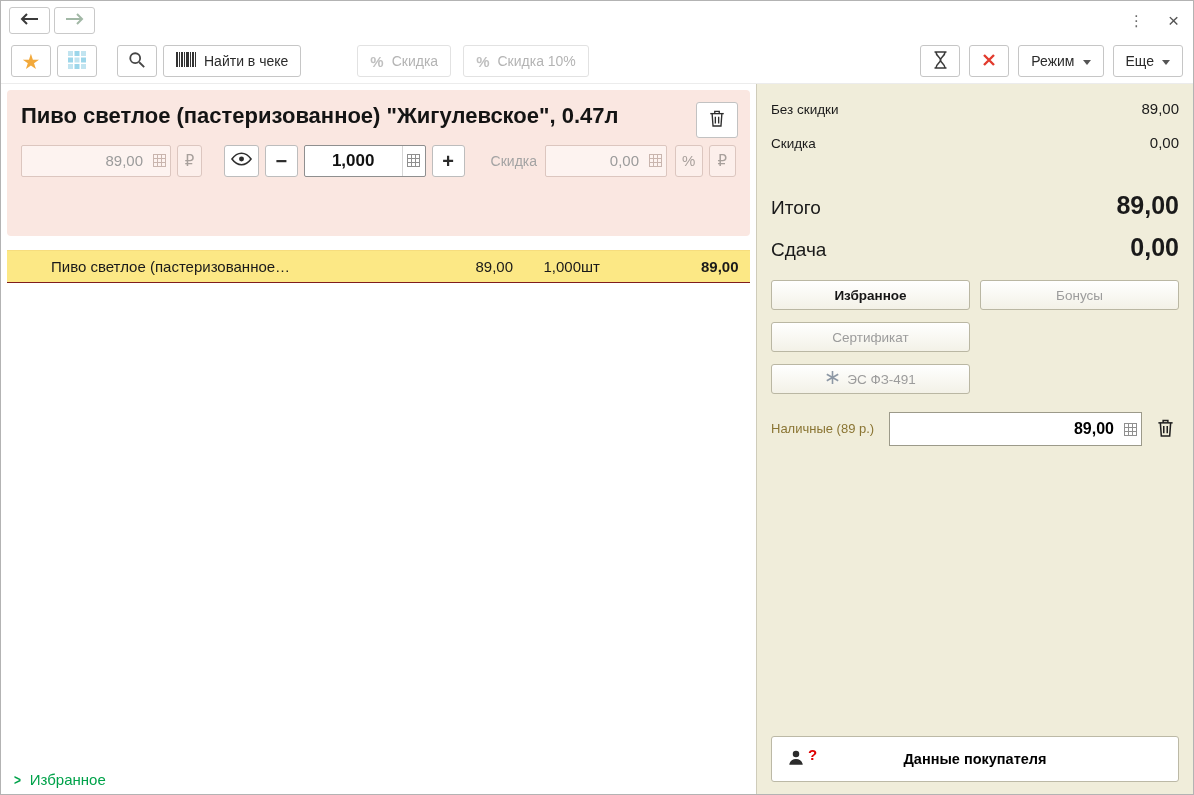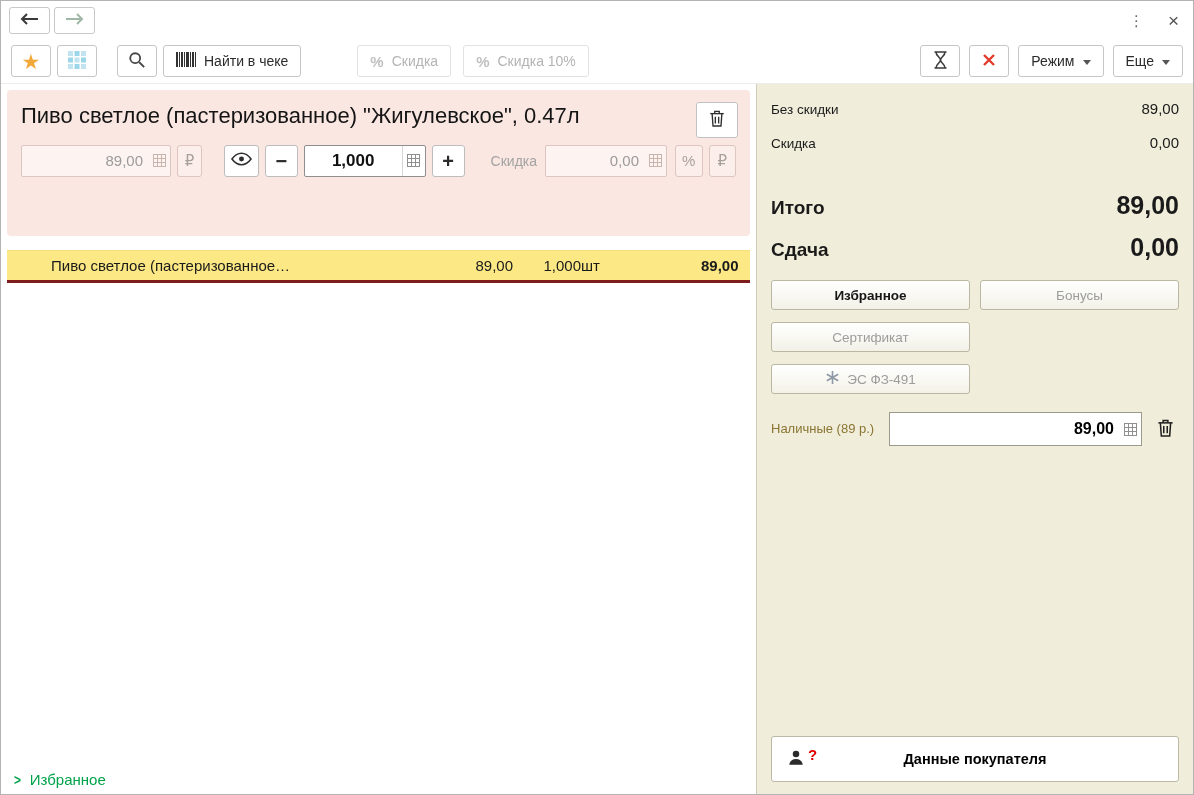--- a/index.html
+++ b/index.html
@@ -24,21 +24,21 @@
   .caret{width:0;height:0;border:4px solid transparent;border-top:5px solid #555;margin-top:6px}
   .star{color:#f2a93b;font-size:21px;line-height:1}
   .ml6{margin-left:6px}.ml12{margin-left:12px}.ml20{margin-left:20px}.ml56{margin-left:56px}
   .tb-right{margin-left:auto;display:flex;align-items:center;gap:9px}
 
   
   .content{flex:1;display:flex;min-height:0}
   .left{flex:1;display:flex;flex-direction:column;min-width:0;position:relative}
 
   .product-panel{margin:6px 6px 0 6px;height:146px;box-sizing:border-box;background:#fae7e1;border-radius:4px;padding:12px 14px;position:relative}
-  .product-title{font-size:22px;font-weight:normal;line-height:1.3;width:756px;color:#141414}
+  .product-title{font-size:22px;font-weight:bold;line-height:1.3;width:756px;color:#141414}
   .trash-btn{position:absolute;top:12px;right:12px;width:42px;height:36px;background:#fff;border:1px solid #c2c2c2;border-radius:3px;display:flex;align-items:center;justify-content:center;cursor:pointer}
   .controls{display:flex;align-items:center;margin-top:14px}
   .field{height:32px;box-sizing:border-box;display:flex;align-items:center;border-radius:2px}
   .field input{border:0;background:transparent;outline:none;font:inherit;min-width:0}
   .price-field,.disc-field{border:1px solid #dcc6bf;background:rgba(255,255,255,.5)}
   .price-field{width:150px}
   .price-field input,.disc-field input{flex:1;text-align:right;color:#9b9b9b;font-size:15px;padding:0 5px}
   .qty-field{width:122px;border:1px solid #8f8f8f;background:#fff}
   .qty-field input{flex:1;text-align:center;font-weight:bold;font-size:17px;color:#111;padding:0 2px}
   .disc-field{width:122px}
@@ -46,39 +46,39 @@
   .calc.pale{color:#c9b5ae}
   .calc.divided{border-left:1px solid #d6d6d6}
   .sm-btn{height:32px;box-sizing:border-box;border-radius:3px;display:inline-flex;align-items:center;justify-content:center;cursor:pointer;font-size:15px;background:#fff;border:1px solid #bdbdbd;color:#2b2b2b}
   .sm-btn.ghost{background:rgba(255,255,255,.35);border:1px solid #dcc6bf;color:#a8a09c;cursor:default}
   .w30{width:30px}.w34{width:34px}.w42{width:42px}
   .sign{font-size:20px;line-height:1;font-weight:bold;color:#2b2b2b}
   .ctl-label{color:#a3a3a3;font-size:14px;margin:0 8px 0 26px}
 
   .receipt-list{flex:1;background:#fff;margin:14px 6px 0 6px;min-height:0}
   .receipt-row{height:33px;box-sizing:border-box;display:flex;align-items:center;font-size:15px;cursor:pointer}
-  .receipt-row.selected{background:#fce885;border-top:1px solid #f6dd7d;border-bottom:3px solid #7f1d1d}
+  .receipt-row.selected{background:#fce885;border-top:1px solid #f6dd7d;border-bottom:1px solid #7f1d1d}
   .c-name{flex:0 0 360px;box-sizing:border-box;padding-left:44px;white-space:nowrap;overflow:hidden}
   .c-price{flex:0 0 146px;text-align:right}
   .c-qty{flex:0 0 68px;text-align:right}
   .c-unit{flex:0 0 120px;box-sizing:border-box;}
   .c-sum{flex:1;text-align:right;font-weight:bold;padding-right:14px}
 
   .favorites{flex:0 0 30px;display:flex;align-items:center;gap:8px;padding-left:12px;color:#00a24a;font-size:15px;cursor:pointer}
   .fav-chevron{font-weight:bold;transform:scaleX(.8)}
 
   
   .right{flex:0 0 336px;box-sizing:border-box;background:#f0edda;border-left:1px solid #cfccba;display:flex;flex-direction:column;padding:12px 14px}
   .kv{display:flex;justify-content:space-between;align-items:baseline}
   .kv .k{font-size:13.5px}
   .kv .v{font-size:15px}
   .kv.first{margin-top:4px}
   .kv.second{margin-top:17px}
   .total-row{display:flex;justify-content:space-between;align-items:baseline}
-  .total-row .k{font-size:19px;font-weight:bold}
+  .total-row .k{font-size:19px;font-weight:normal}
   .total-row .v{font-size:25px;font-weight:bold}
   .total-row.itogo{margin-top:40px}
   .total-row.sdacha{margin-top:13px}
   .paygrid{display:grid;grid-template-columns:1fr 1fr;gap:12px 10px;margin-top:18px}
   .pay-btn{height:30px;box-sizing:border-box;border:1px solid #bab7a3;border-radius:3px;background:linear-gradient(#ffffff,#f3f1e7);font-size:13.5px;display:flex;align-items:center;justify-content:center;gap:7px;cursor:pointer;font-family:inherit}
   .pay-btn.primary{font-weight:bold;color:#161616}
   .pay-btn.dim{color:#9c9c9c}
   .cash-row{display:flex;align-items:center;margin-top:18px}
   .cash-label{width:118px;font-size:13px;color:#8a7533;line-height:1.3}
   .cash-input{flex:0 0 152px;height:34px;box-sizing:border-box;background:#fff;border:1px solid #9c9a8a;display:flex;align-items:center}

